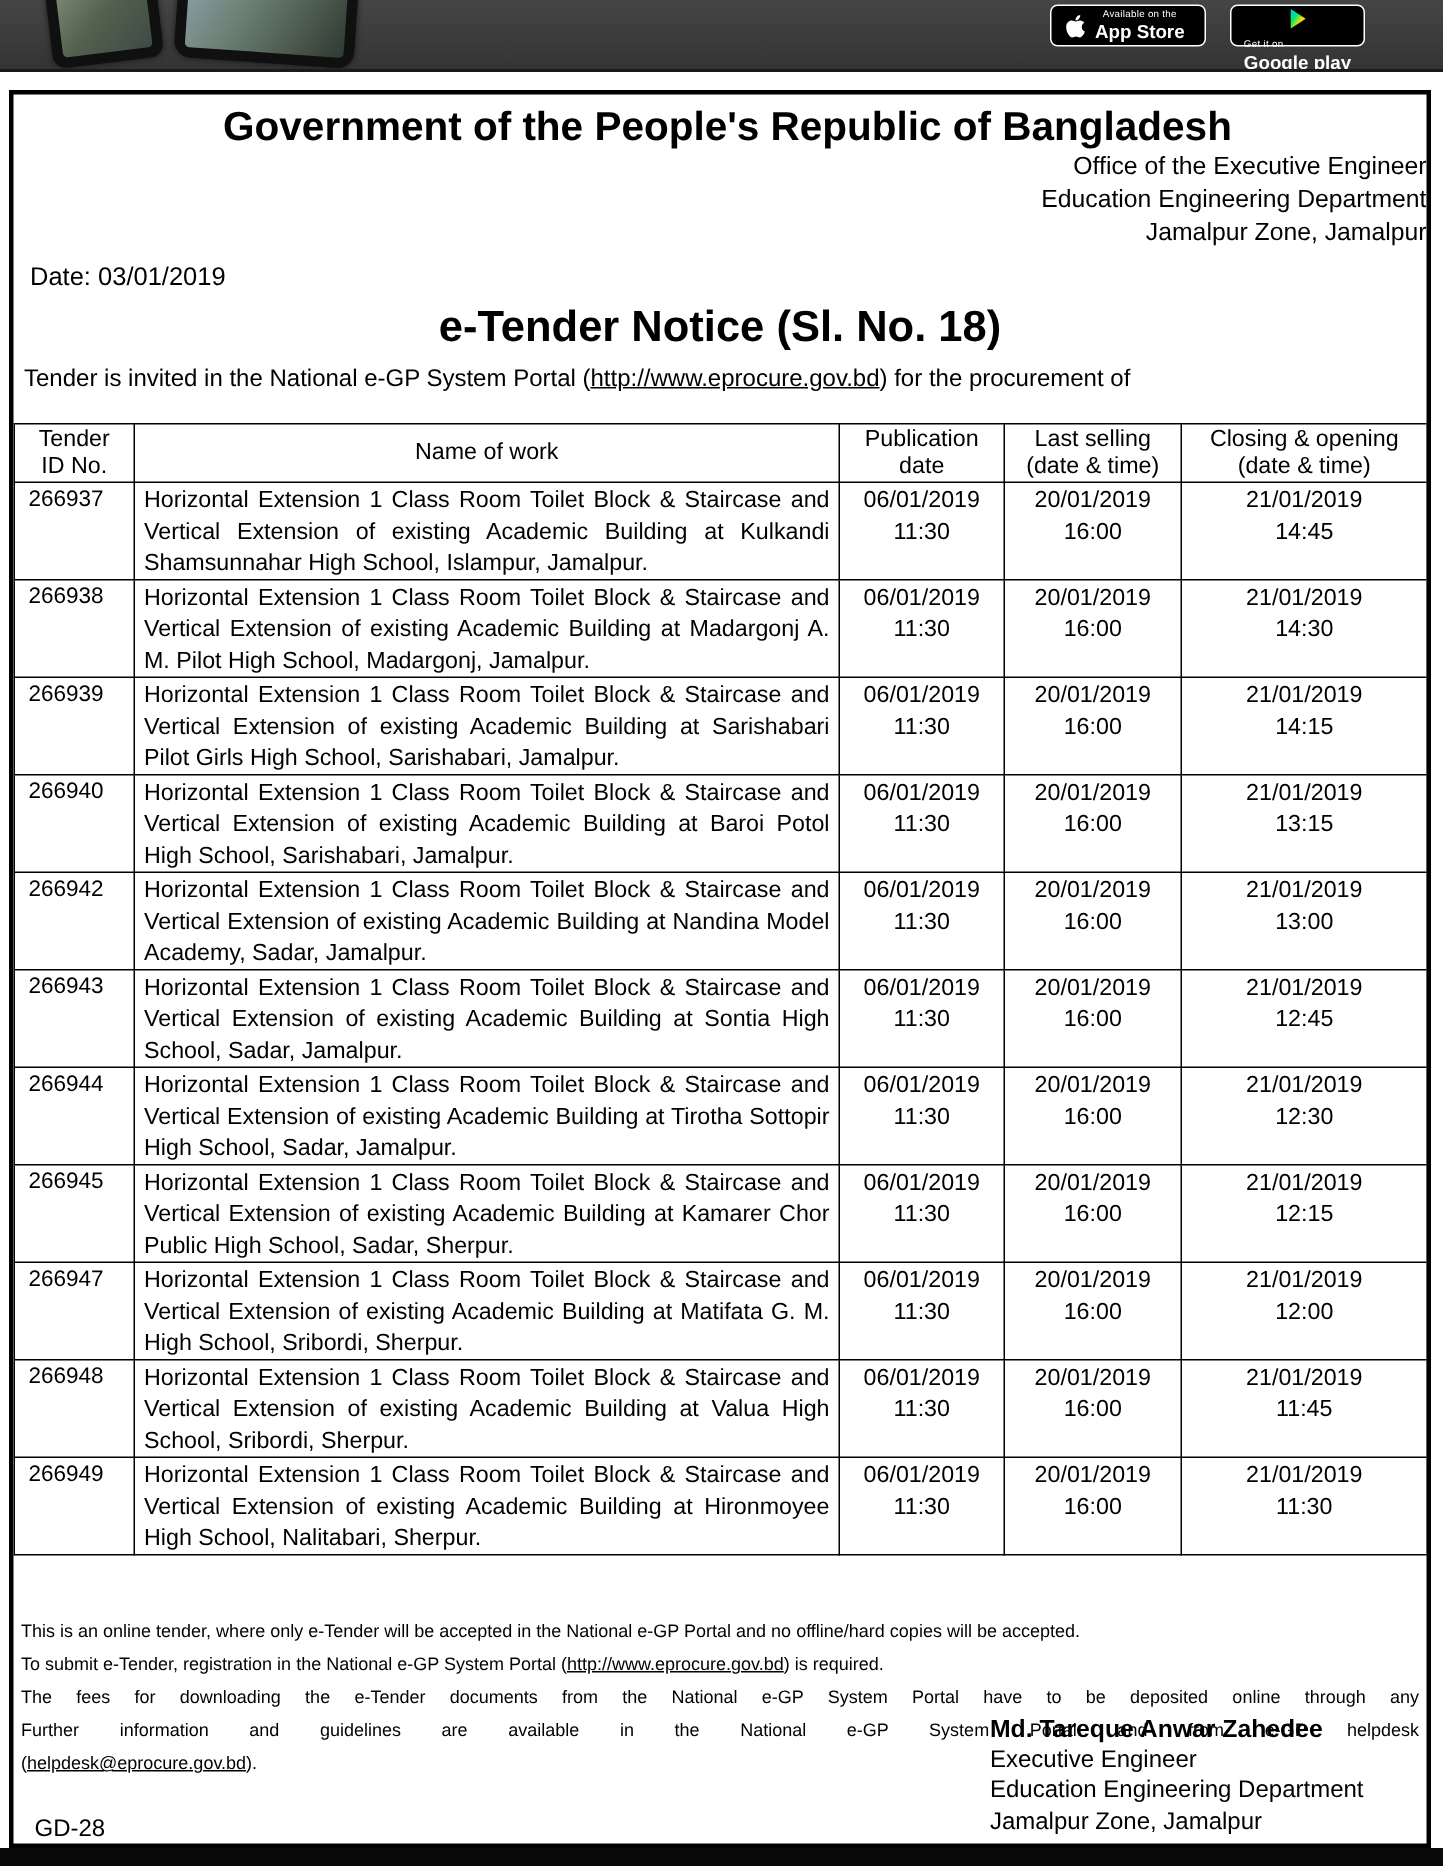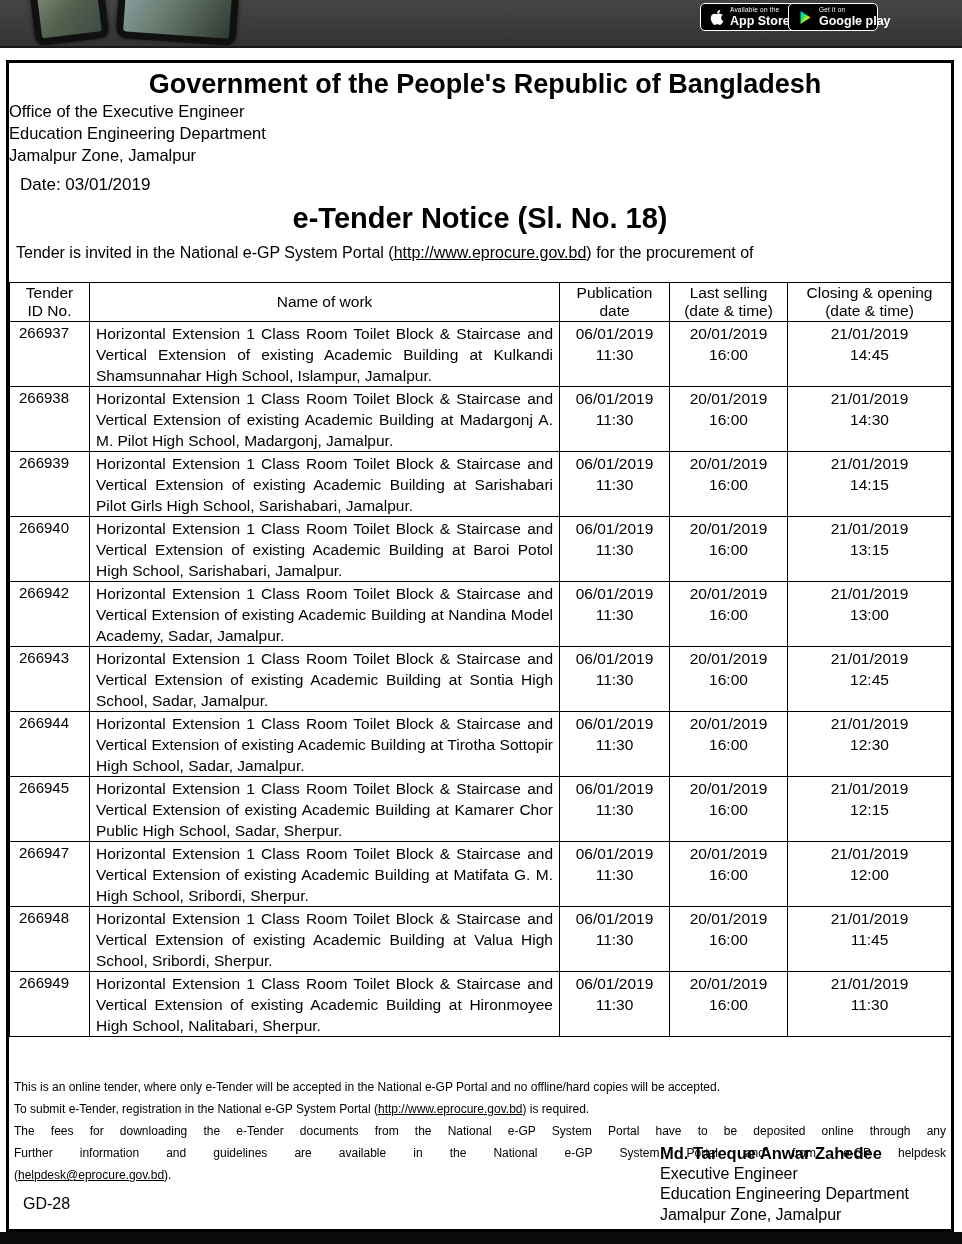--- a/index.html
+++ b/index.html
@@ -19,33 +19,33 @@
   .phone-b { left:118px; top:-30px; width:120px; height:72px; border-radius:11px; transform:rotate(4deg); }
   .screen { position:absolute; left:7px; right:7px; top:10px; bottom:7px; border-radius:3px; }
   .screen-a { background:linear-gradient(135deg,#7d8d7a 0%, #55624f 45%, #3c4a44 100%); }
   .screen-b { background:linear-gradient(120deg,#8fa3ad 0%, #6b7f72 40%, #49564b 75%, #2f3a33 100%); }
 
   .badge {
     position:absolute; top:3px; height:28px; box-sizing:border-box;
     background:#000; border:1px solid #fff; border-radius:5px;
     display:flex; align-items:center; gap:6px; padding:0 9px; cursor:pointer;
   }
-  .badge-appstore { left:700px; width:104px; }
-  .badge-google   { left:788px; width:90px; }
+  .badge-appstore { left:700px; width:104px;text-align:center; }
+  .badge-google   { left:820px; width:90px;flex-direction:column; }
   .badge-text { display:flex; flex-direction:column; line-height:1; color:#fff; }
   .badge-text .small { font-size:6.5px; letter-spacing:.2px; margin-bottom:2px; white-space:nowrap; }
   .badge-text .big   { font-size:12.5px; font-weight:bold; white-space:nowrap; }
 
   
   .doc {
     position:absolute; top:60px; left:6px; width:948px; height:1172px;
     border:3px solid #000; box-sizing:border-box; background:#fff; overflow:hidden;
   }
   .title { margin-top:6px; text-align:center; font-size:27px; font-weight:bold; line-height:31px;margin-left:10px; }
-  .sub   { text-align:left; font-size:16.5px; line-height:22px; }
+  .sub   { text-align:right; font-size:16.5px; line-height:22px; }
   .memo-row { display:flex; justify-content:space-between; padding:0 11px; font-size:17px; line-height:21px; margin-top:8px; }
   .notice-title { text-align:center; font-size:29px; font-weight:bold; line-height:34px; margin-top:6px; margin-bottom:8px; }
   .intro { font-size:16px; line-height:20px; padding:0 7px; margin-bottom:19px; }
   .u { text-decoration:underline; }
 
   table { border-collapse:collapse; table-layout:fixed; width:942px; font-size:15.5px; }
   th, td { border:1px solid #000; }
   th {
     font-weight:normal; text-align:center; vertical-align:middle;
     white-space:pre-line; line-height:18px; height:37px; padding:1px 2px; box-sizing:border-box;
@@ -54,21 +54,21 @@
   .c-id  { padding:2px 2px 0 9px; font-size:15px; }
   .c-work div { text-align:justify; padding:1px 6px 0 6px; line-height:21px; }
   .c-date { text-align:center; line-height:21px; padding-top:1px; }
 
   .notes { padding:3px 5px 0 5px; font-size:12px; line-height:22px;margin-top:36px; }
   .note-line { text-align:justify; }
   .note-line.jall { text-align:justify; text-align-last:justify; }
 
   .sig { position:absolute; right:42px; bottom:4px; text-align:left; font-size:16px; line-height:20.5px; }
   .sig-name { font-weight:bold; font-size:16.5px; line-height:22px; }
-  .gd { position:absolute; left:14px; bottom:16px; font-size:16px; }
+  .gd { position:absolute; left:14px; bottom:0; font-size:16px; }
 
   .bottom-bar { position:absolute; left:0; top:1232px; width:962px; height:12px; background:#0a0a0a; }
 </style>
 </head>
 <body>
 
 <div class="banner">
   <div class="phone phone-a">
     <div class="screen screen-a"></div>
   </div>

